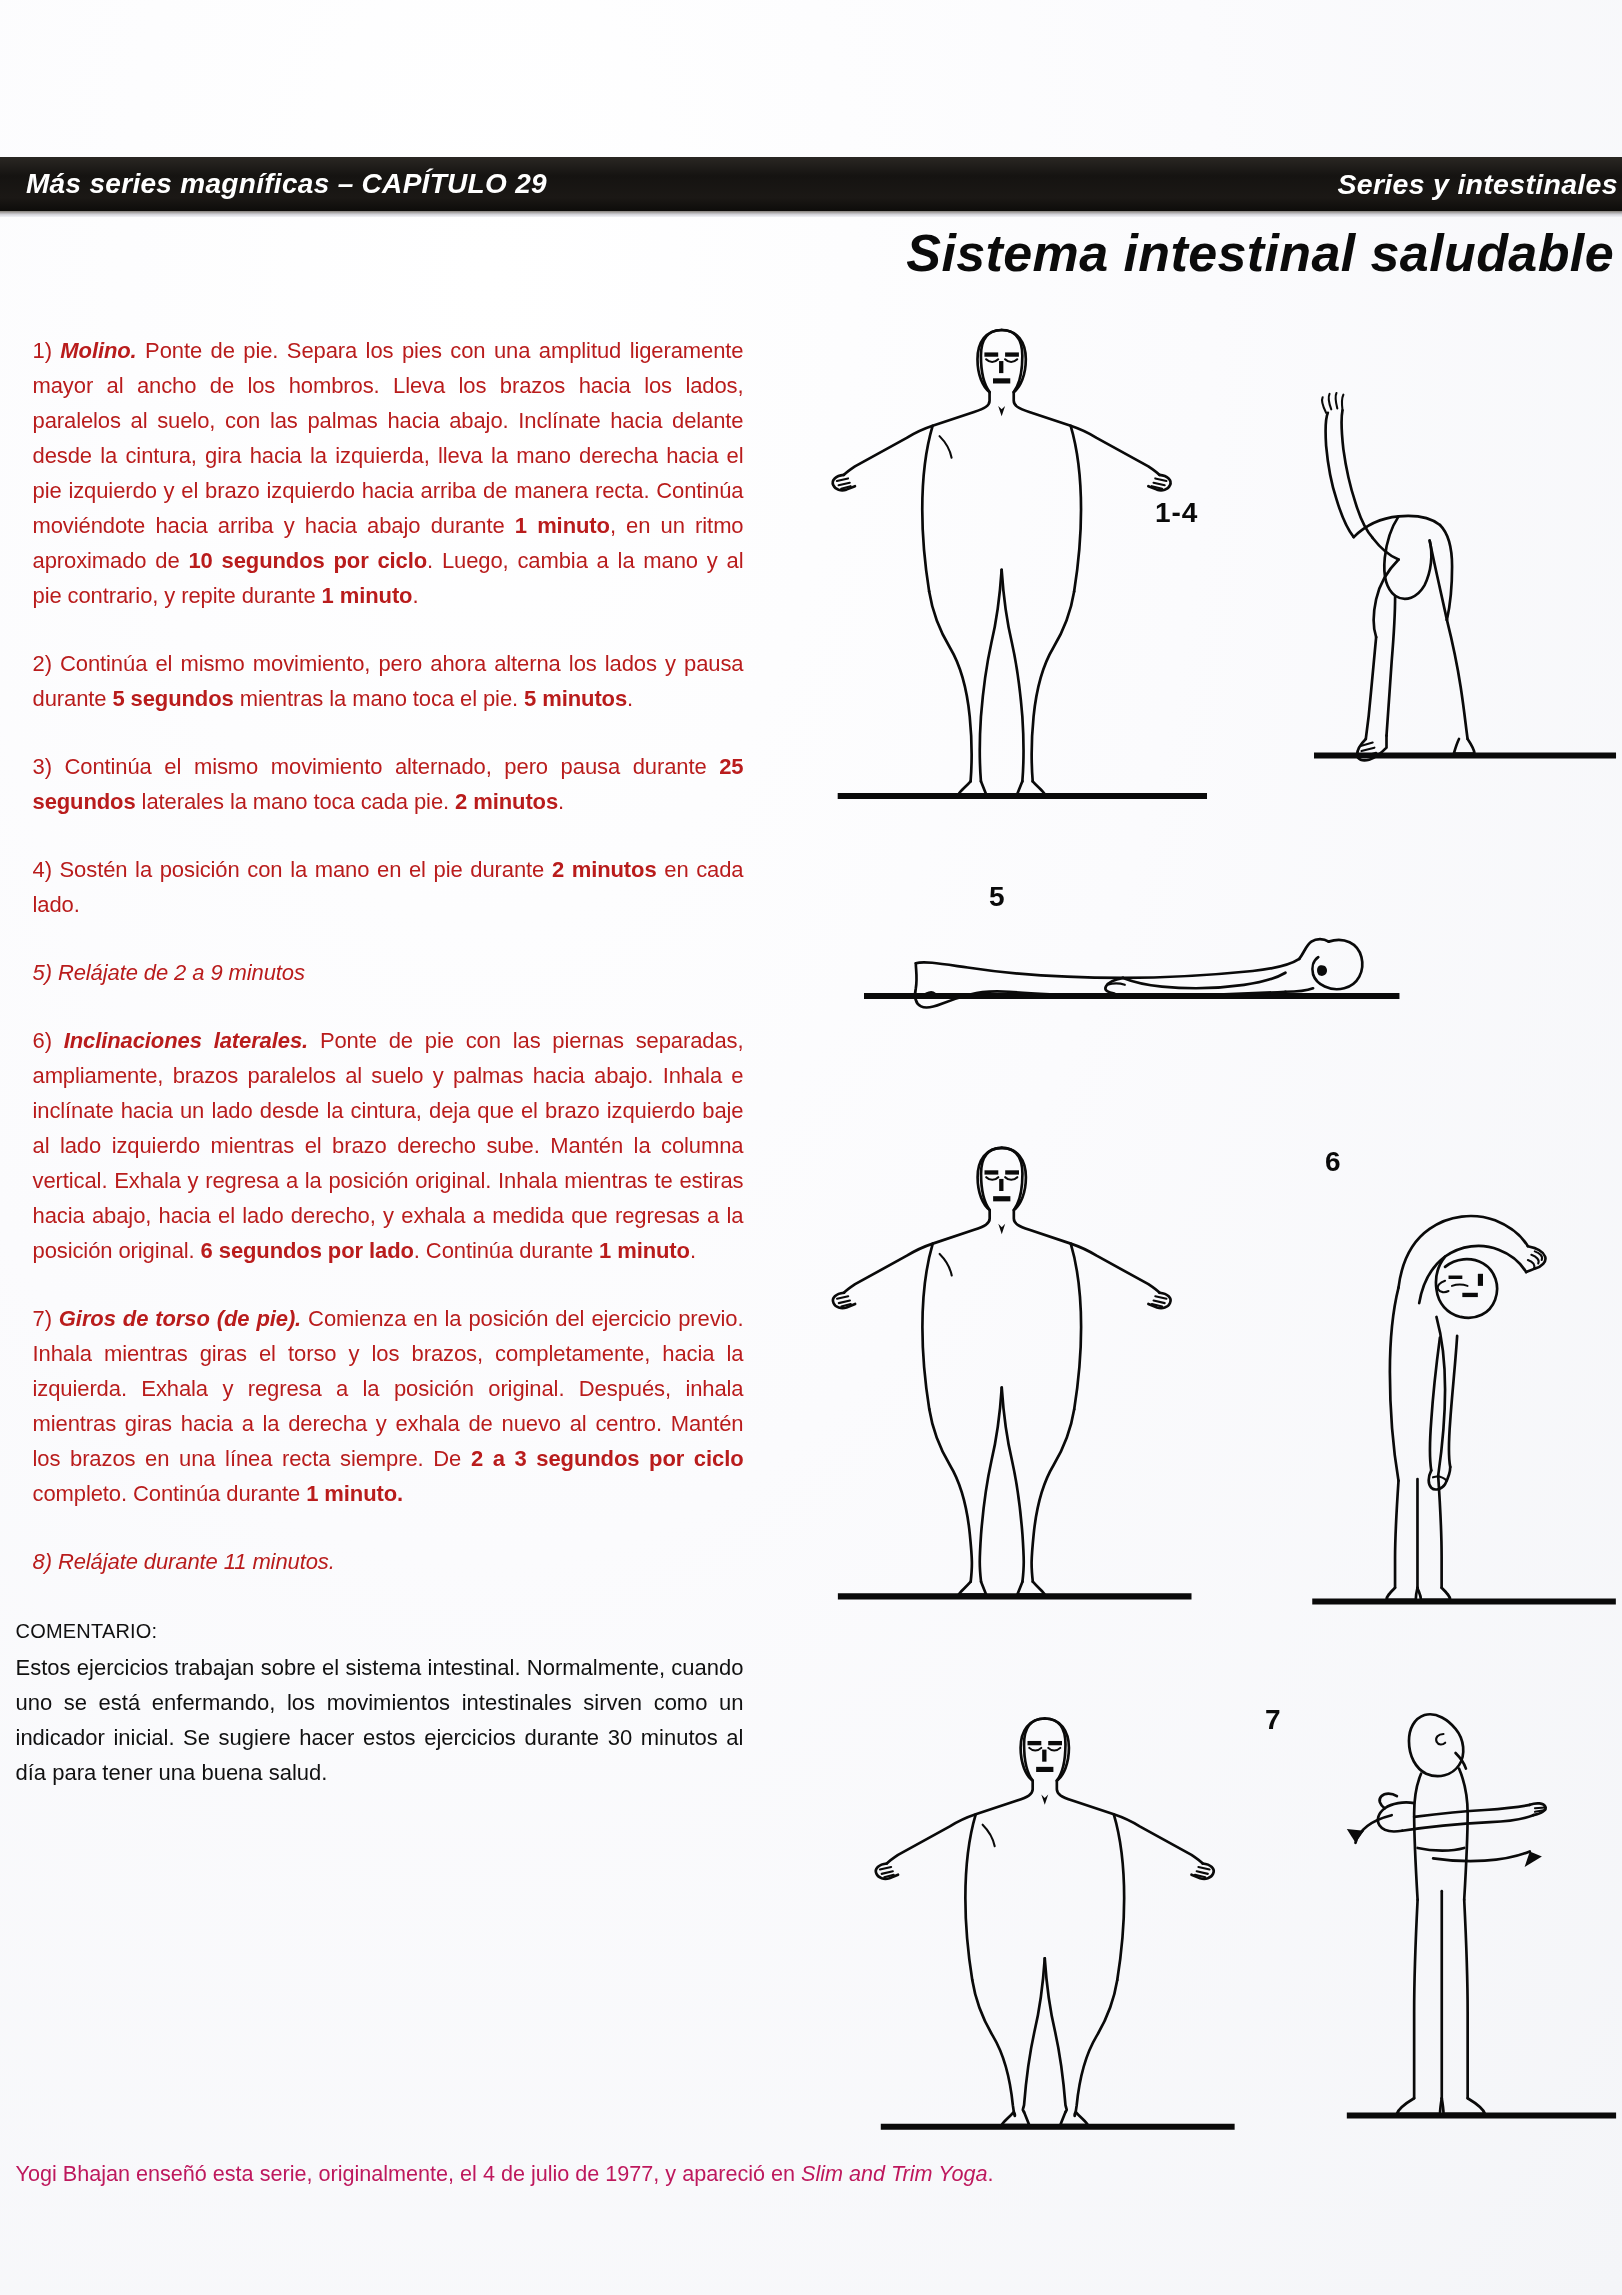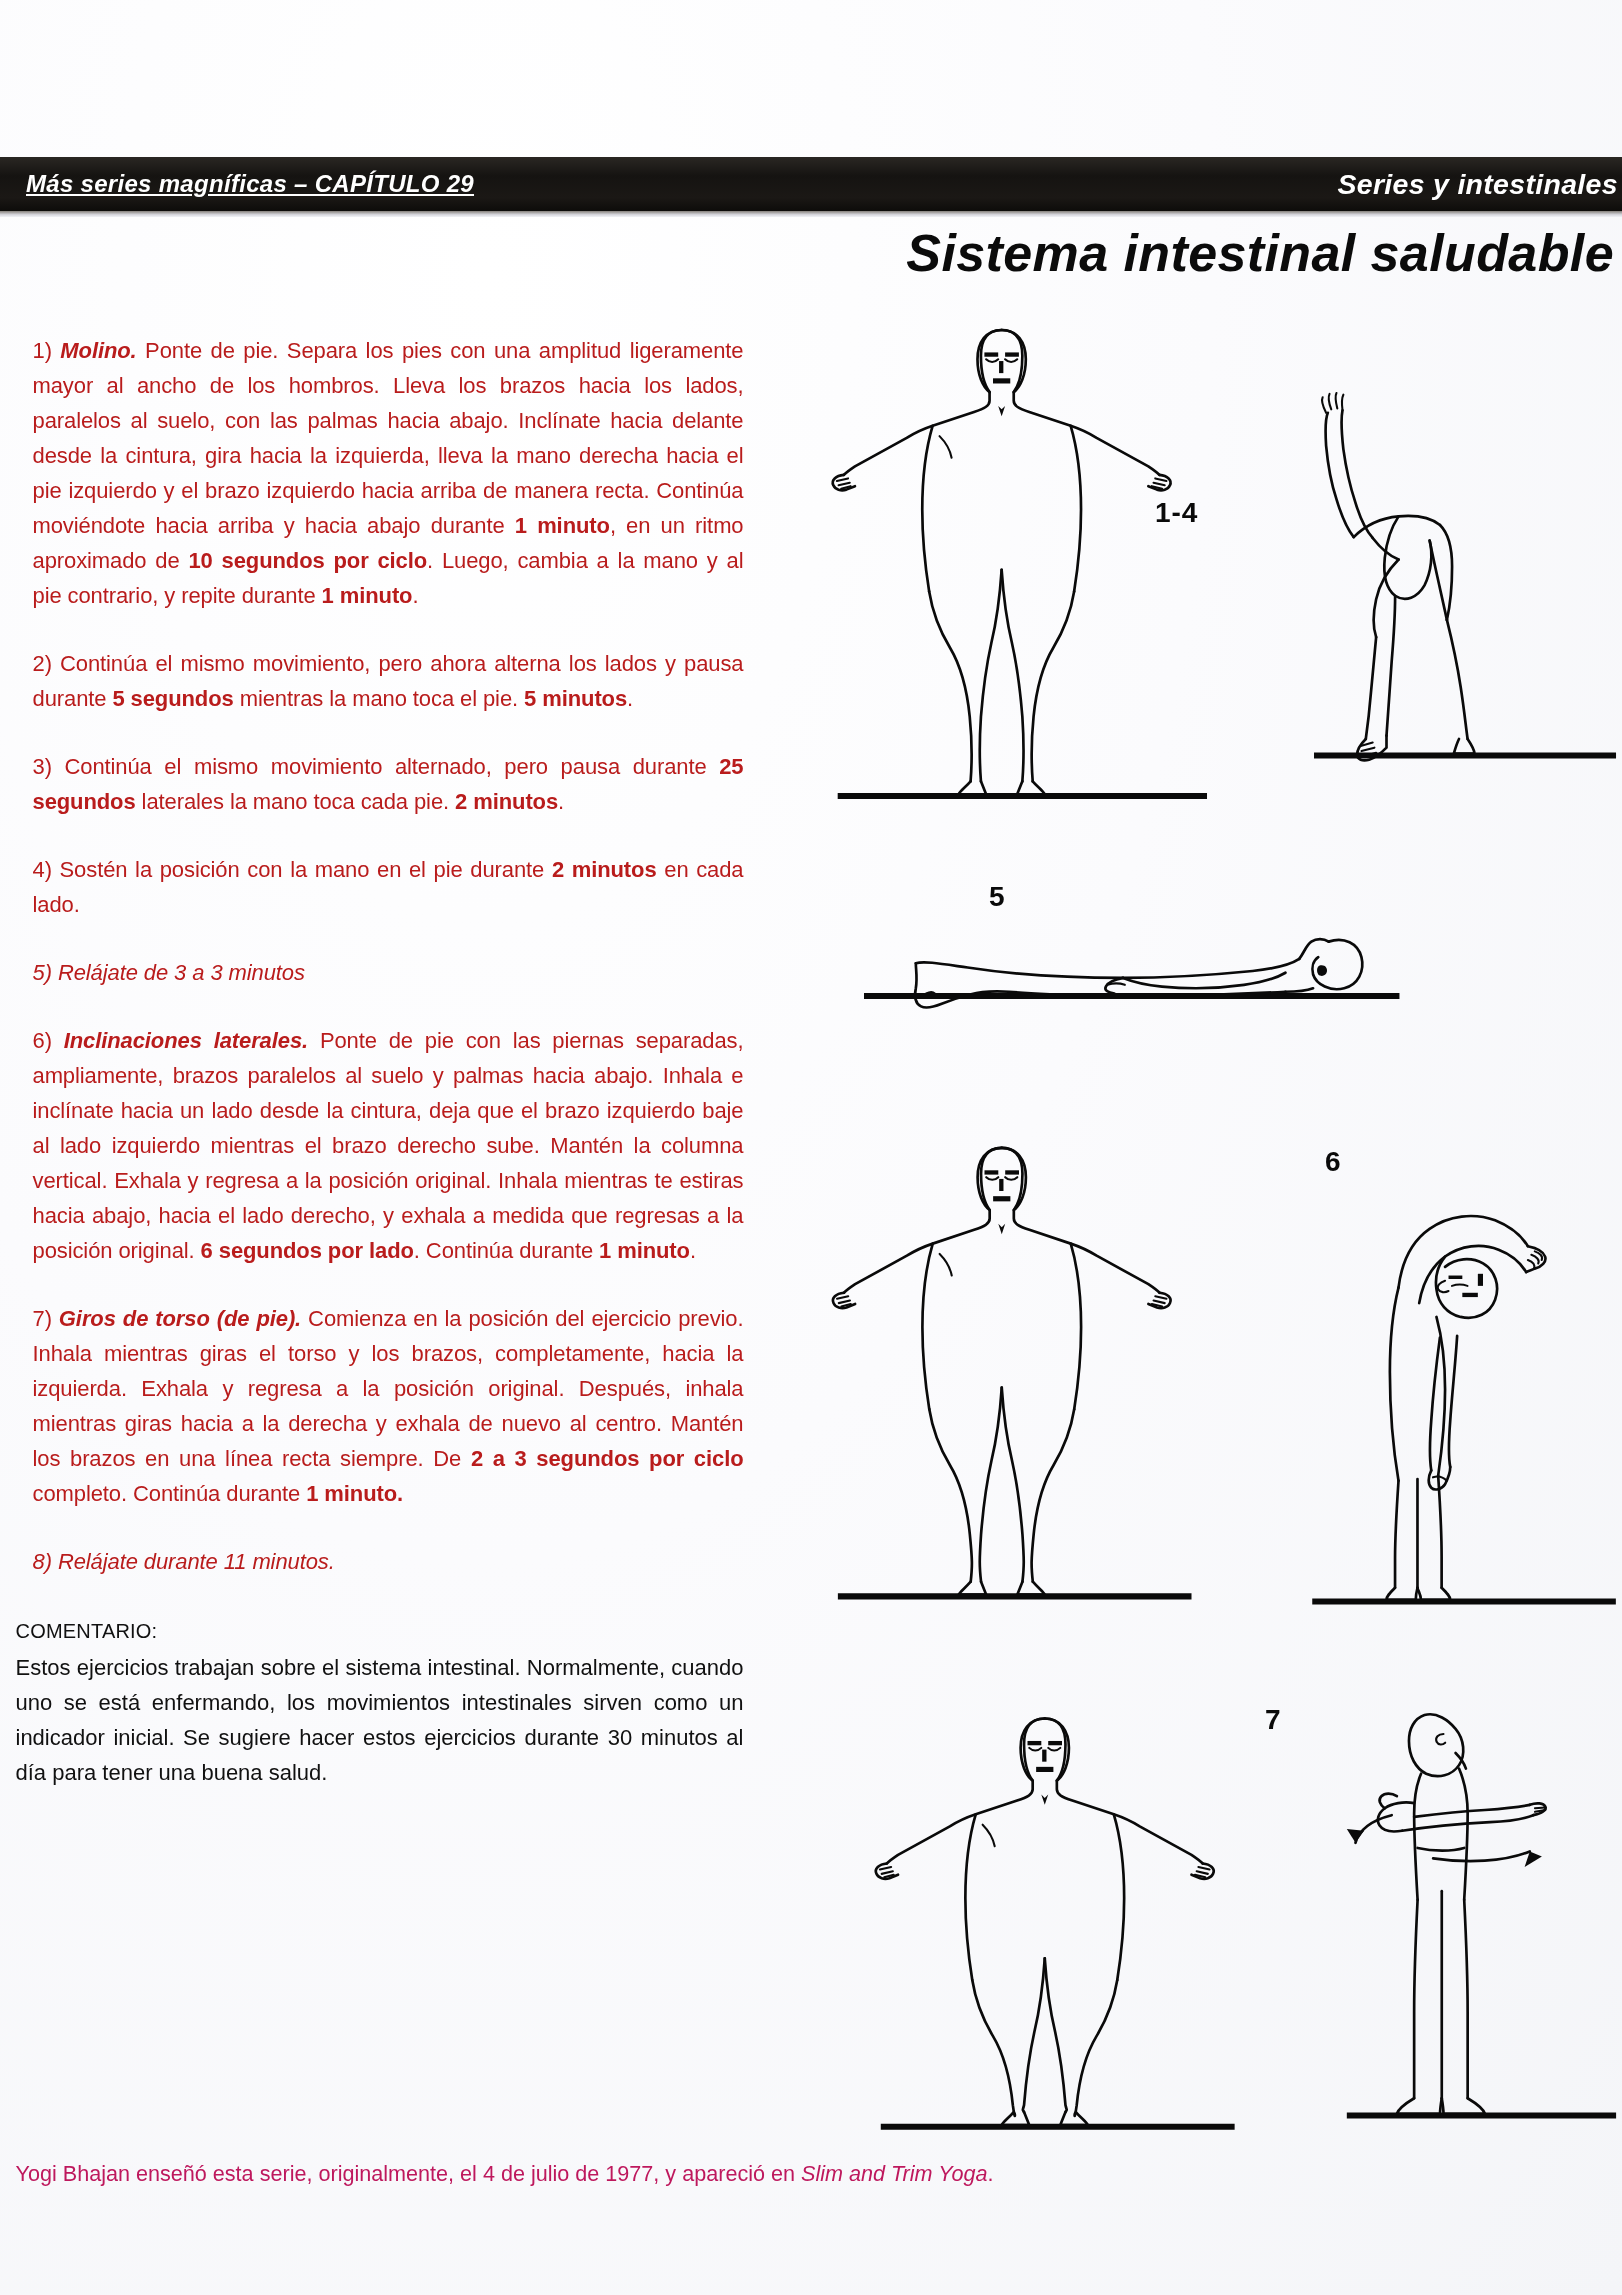--- a/index.html
+++ b/index.html
@@ -47,22 +47,21 @@
     top: 50%;
     transform: translateY(-50%);
     color: #ffffff;
     font-style: italic;
     font-weight: bold;
     letter-spacing: 0.3px;
     white-space: nowrap;
   }
   .header-left {
     left: 26px;
-    font-size: 24px;
-    text-decoration: underline;
+    font-size: 28px;
   }
   .header-right {
     right: 5.2px;
     font-size: 28.5px;
   }
 
   
   .page-title {
     position: absolute;
     left: 811px;
@@ -183,21 +182,21 @@
   <div class="text-col">
 
     <p class="para"><span>1)</span> <b class="lead">Molino.</b><span> Ponte de pie. Separa los pies con una amplitud ligeramente mayor al ancho de los hombros. Lleva los brazos hacia los lados, paralelos al suelo, con las palmas hacia abajo. Inclínate hacia delante desde la cintura, gira hacia la izquierda, lleva la mano derecha hacia el pie izquierdo y el brazo izquierdo hacia arriba de manera recta. Continúa moviéndote hacia arriba y hacia abajo durante </span><b>1 minuto</b><span>, en un ritmo aproximado de </span><b>10 segundos por ciclo</b><span>. Luego, cambia a la mano y al pie contrario, y repite durante </span><b>1 minuto</b><span>.</span></p>
 
     <p class="para"><span>2)</span><span> Continúa el mismo movimiento, pero ahora alterna los lados y pausa durante </span><b>5 segundos</b><span> mientras la mano toca el pie. </span><b>5 minutos</b><span>.</span></p>
 
     <p class="para"><span>3)</span><span> Continúa el mismo movimiento alternado, pero pausa durante </span><b>25 segundos</b><span> laterales la mano toca cada pie. </span><b>2 minutos</b><span>.</span></p>
 
     <p class="para"><span>4)</span><span> Sostén la posición con la mano en el pie durante </span><b>2 minutos</b><span> en cada lado.</span></p>
 
-    <p class="para italic"><span>5)</span><span> Relájate de 3 a 3 minutos</span></p>
+    <p class="para italic"><span>5)</span><span> Relájate de 2 a 9 minutos</span></p>
 
     <p class="para"><span>6)</span> <b class="lead">Inclinaciones laterales.</b><span> Ponte de pie con las piernas separadas, ampliamente, brazos paralelos al suelo y palmas hacia abajo. Inhala e inclínate hacia un lado desde la cintura, deja que el brazo izquierdo baje al lado izquierdo mientras el brazo derecho sube. Mantén la columna vertical. Exhala y regresa a la posición original. Inhala mientras te estiras hacia abajo, hacia el lado derecho, y exhala a medida que regresas a la posición original. </span><b>6 segundos por lado</b><span>. Continúa durante </span><b>1 minuto</b><span>.</span></p>
 
     <p class="para"><span>7)</span> <b class="lead">Giros de torso (de pie).</b><span>  Comienza en la posición del ejercicio previo. Inhala mientras giras el torso y los brazos, completamente, hacia la izquierda. Exhala y regresa a la posición original. Después, inhala mientras giras hacia a la derecha y exhala de nuevo al centro. Mantén los brazos en una línea recta siempre. De </span><b>2 a 3 segundos por ciclo</b><span> completo. Continúa durante </span><b>1 minuto.</b></p>
 
     <p class="para italic"><span>8)</span><span> Relájate durante 11 minutos.</span></p>
 
     <div class="comment-block">
       <p class="comment-head">COMENTARIO:</p>
       <p class="comment-body">Estos ejercicios trabajan sobre el sistema intestinal. Normalmente, cuando uno se está enfermando, los movimientos intestinales sirven como un indicador inicial. Se sugiere hacer estos ejercicios durante 30 minutos al día para tener una buena salud.</p>

